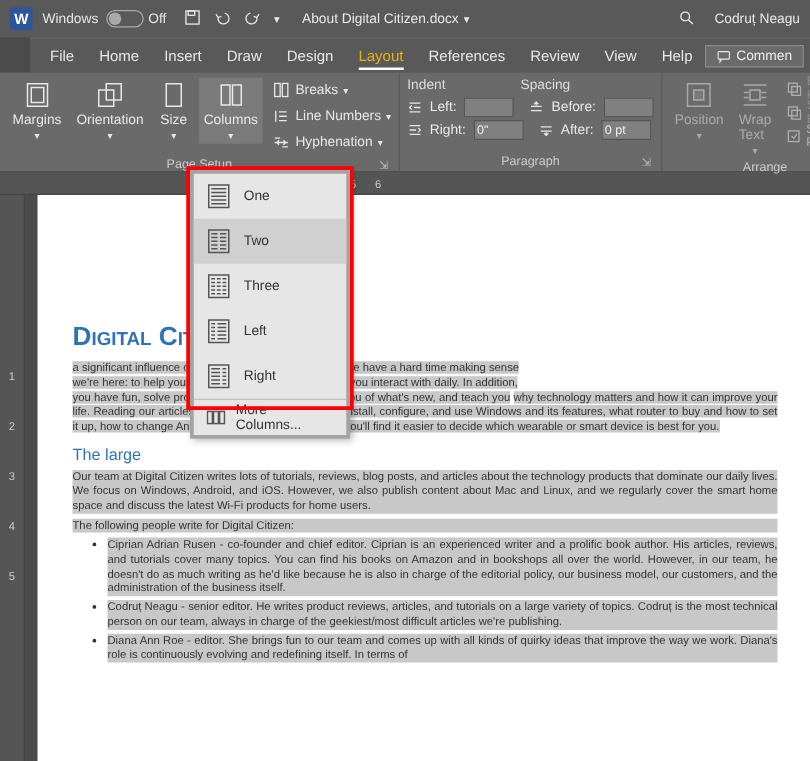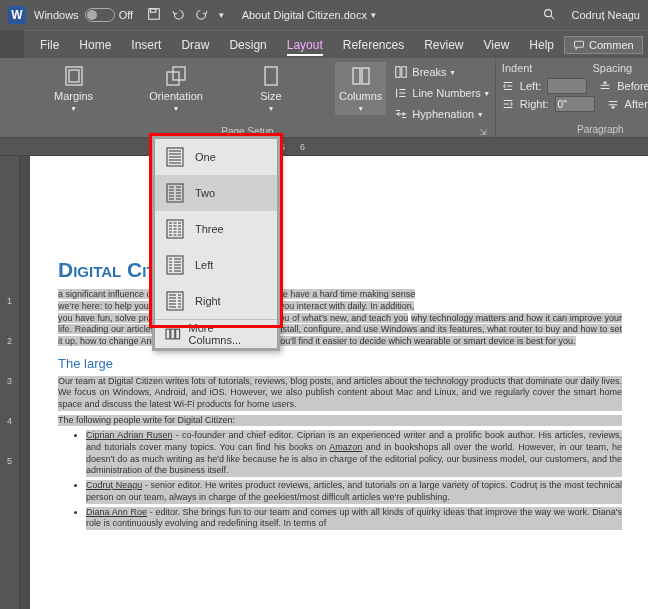--- a/index.html
+++ b/index.html
@@ -14,31 +14,31 @@
   .titlebar .qat { display: flex; gap: 10px; margin-left: 6px; align-items:center; }
   .titlebar .qat svg { width:14px; height:14px; }
   .titlebar .doc-title { margin-left: 10px; display: flex; align-items:center; gap:4px;}
   .titlebar .spacer { flex: 1; }
   .titlebar .search-ic svg, .titlebar .chev svg { width:14px; height:14px;}
   .titlebar .user { margin-left: 8px; }
 
   
   .menubar { height: 28px; background: #595959; display: flex; align-items: center; padding: 0 6px; color: #e8e8e8; font-size: 12px; border-top: 1px solid #666; margin-left: 24px; }
   .menubar .tab { padding: 0 10px; height: 100%; display: flex; align-items: center; cursor: default; }
-  .menubar .tab.active { color: #f0abfc; position:relative; }
+  .menubar .tab.active { color: #eab308; position:relative; }
   .menubar .tab.active::after { content:""; position:absolute; bottom:2px; left:10px; right:10px; height:2px; background:#fff;}
   .menubar .spacer { flex: 1; }
   .menubar .comment-btn { background:#6a6a6a; border:1px solid #888; padding:2px 8px; font-size:11px; color:#eee; display:flex; align-items:center; gap:4px;}
 
   
   .ribbon { height: 80px; background: #6a6a6a; display: flex; color: #e8e8e8; font-size: 11px; border-bottom:1px solid #4a4a4a;}
   .group { border-right: 1px solid #5a5a5a; padding: 4px 6px 2px; display: flex; flex-direction: column; }
   .group .controls { flex:1; display:flex; align-items:flex-start; gap:4px;}
   .group .label { font-size: 10px; color:#ccc; text-align:center; padding-top:2px; position:relative;}
-  .big-btn { display:flex; flex-direction:column; align-items:center; gap:2px; padding:2px 4px; font-size:11px;margin-left:44px; }
+  .big-btn { display:flex; flex-direction:column; align-items:center; gap:2px; padding:2px 4px; font-size:11px; }
   .big-btn svg { width:24px; height:24px; }
   .big-btn .chev { font-size:8px; }
   .small-row { display:flex; align-items:center; gap:4px; height:20px; font-size:11px; white-space:nowrap;}
   .small-row svg { width:14px; height:14px; flex-shrink:0;}
   .col-stack { display:flex; flex-direction:column; gap:1px;}
   .spin-input { width:40px; height:16px; background:#808080; border:1px solid #555; font-size:10px; color:#eee; padding:0 2px; display:flex; align-items:center;}
   .grp-title { font-size:11px; color:#ddd; padding-bottom:2px;}
   .dlg-launcher { position:absolute; right:2px; bottom:0; font-size:9px; color:#bbb;}
 
   .arrange-col { display:flex; flex-direction:column; gap:1px; font-size:10px; color:#aaa;}
@@ -52,21 +52,21 @@
   .workspace { position:absolute; top:156px; left:0; right:0; bottom:0; display:flex; background:#4b4b4b;}
   .ruler-v { width:20px; background:#555; border-right:1px solid #444; display:flex; flex-direction:column; align-items:center; color:#ccc; font-size:9px; padding-top:140px; gap:30px;}
   .page-scroll { flex:1; overflow:hidden; padding:0 0 0 10px; position:relative;}
   .page { background:#fff; margin-top: -10px; width: 620px; min-height:700px; padding: 110px 28px 20px 28px; color:#333; font-size:9px; line-height:1.3; position:relative;}
   .page h1 { color:#2e74b5; font-size:21px; font-variant: small-caps; font-weight:600; margin-bottom:6px;}
   .page h2 { color:#2e74b5; font-size:13px; font-weight:500; margin:8px 0 3px;}
   .sel { background:#c8c8c8; }
   .page p { margin-bottom:4px; text-align:justify;}
   .page ul { padding-left:28px; margin-top:2px;}
   .page li { margin-bottom:3px; text-align:justify;}
-  .u { text-decoration: underline; }
+  .u { }
 
   
   .dropdown { position:absolute; top:136px; left:152px; width:128px; background:#e6e6e6; border:3px solid #a3a3a3; box-shadow:2px 2px 6px rgba(0,0,0,.3); z-index:100; font-size:11px; color:#333;}
   .dd-item { display:flex; align-items:center; gap:10px; padding:8px 10px; height:36px;}
   .dd-item:hover, .dd-item.hov { background:#d0d0d0;}
   .dd-item svg { width:20px; height:22px; flex-shrink:0;}
   .dd-sep { border-top:1px solid #c0c0c0;}
   .dd-more { display:flex; align-items:center; gap:8px; padding:6px 10px; height:28px;}
   .dd-more svg { width:16px; height:12px;}
 

